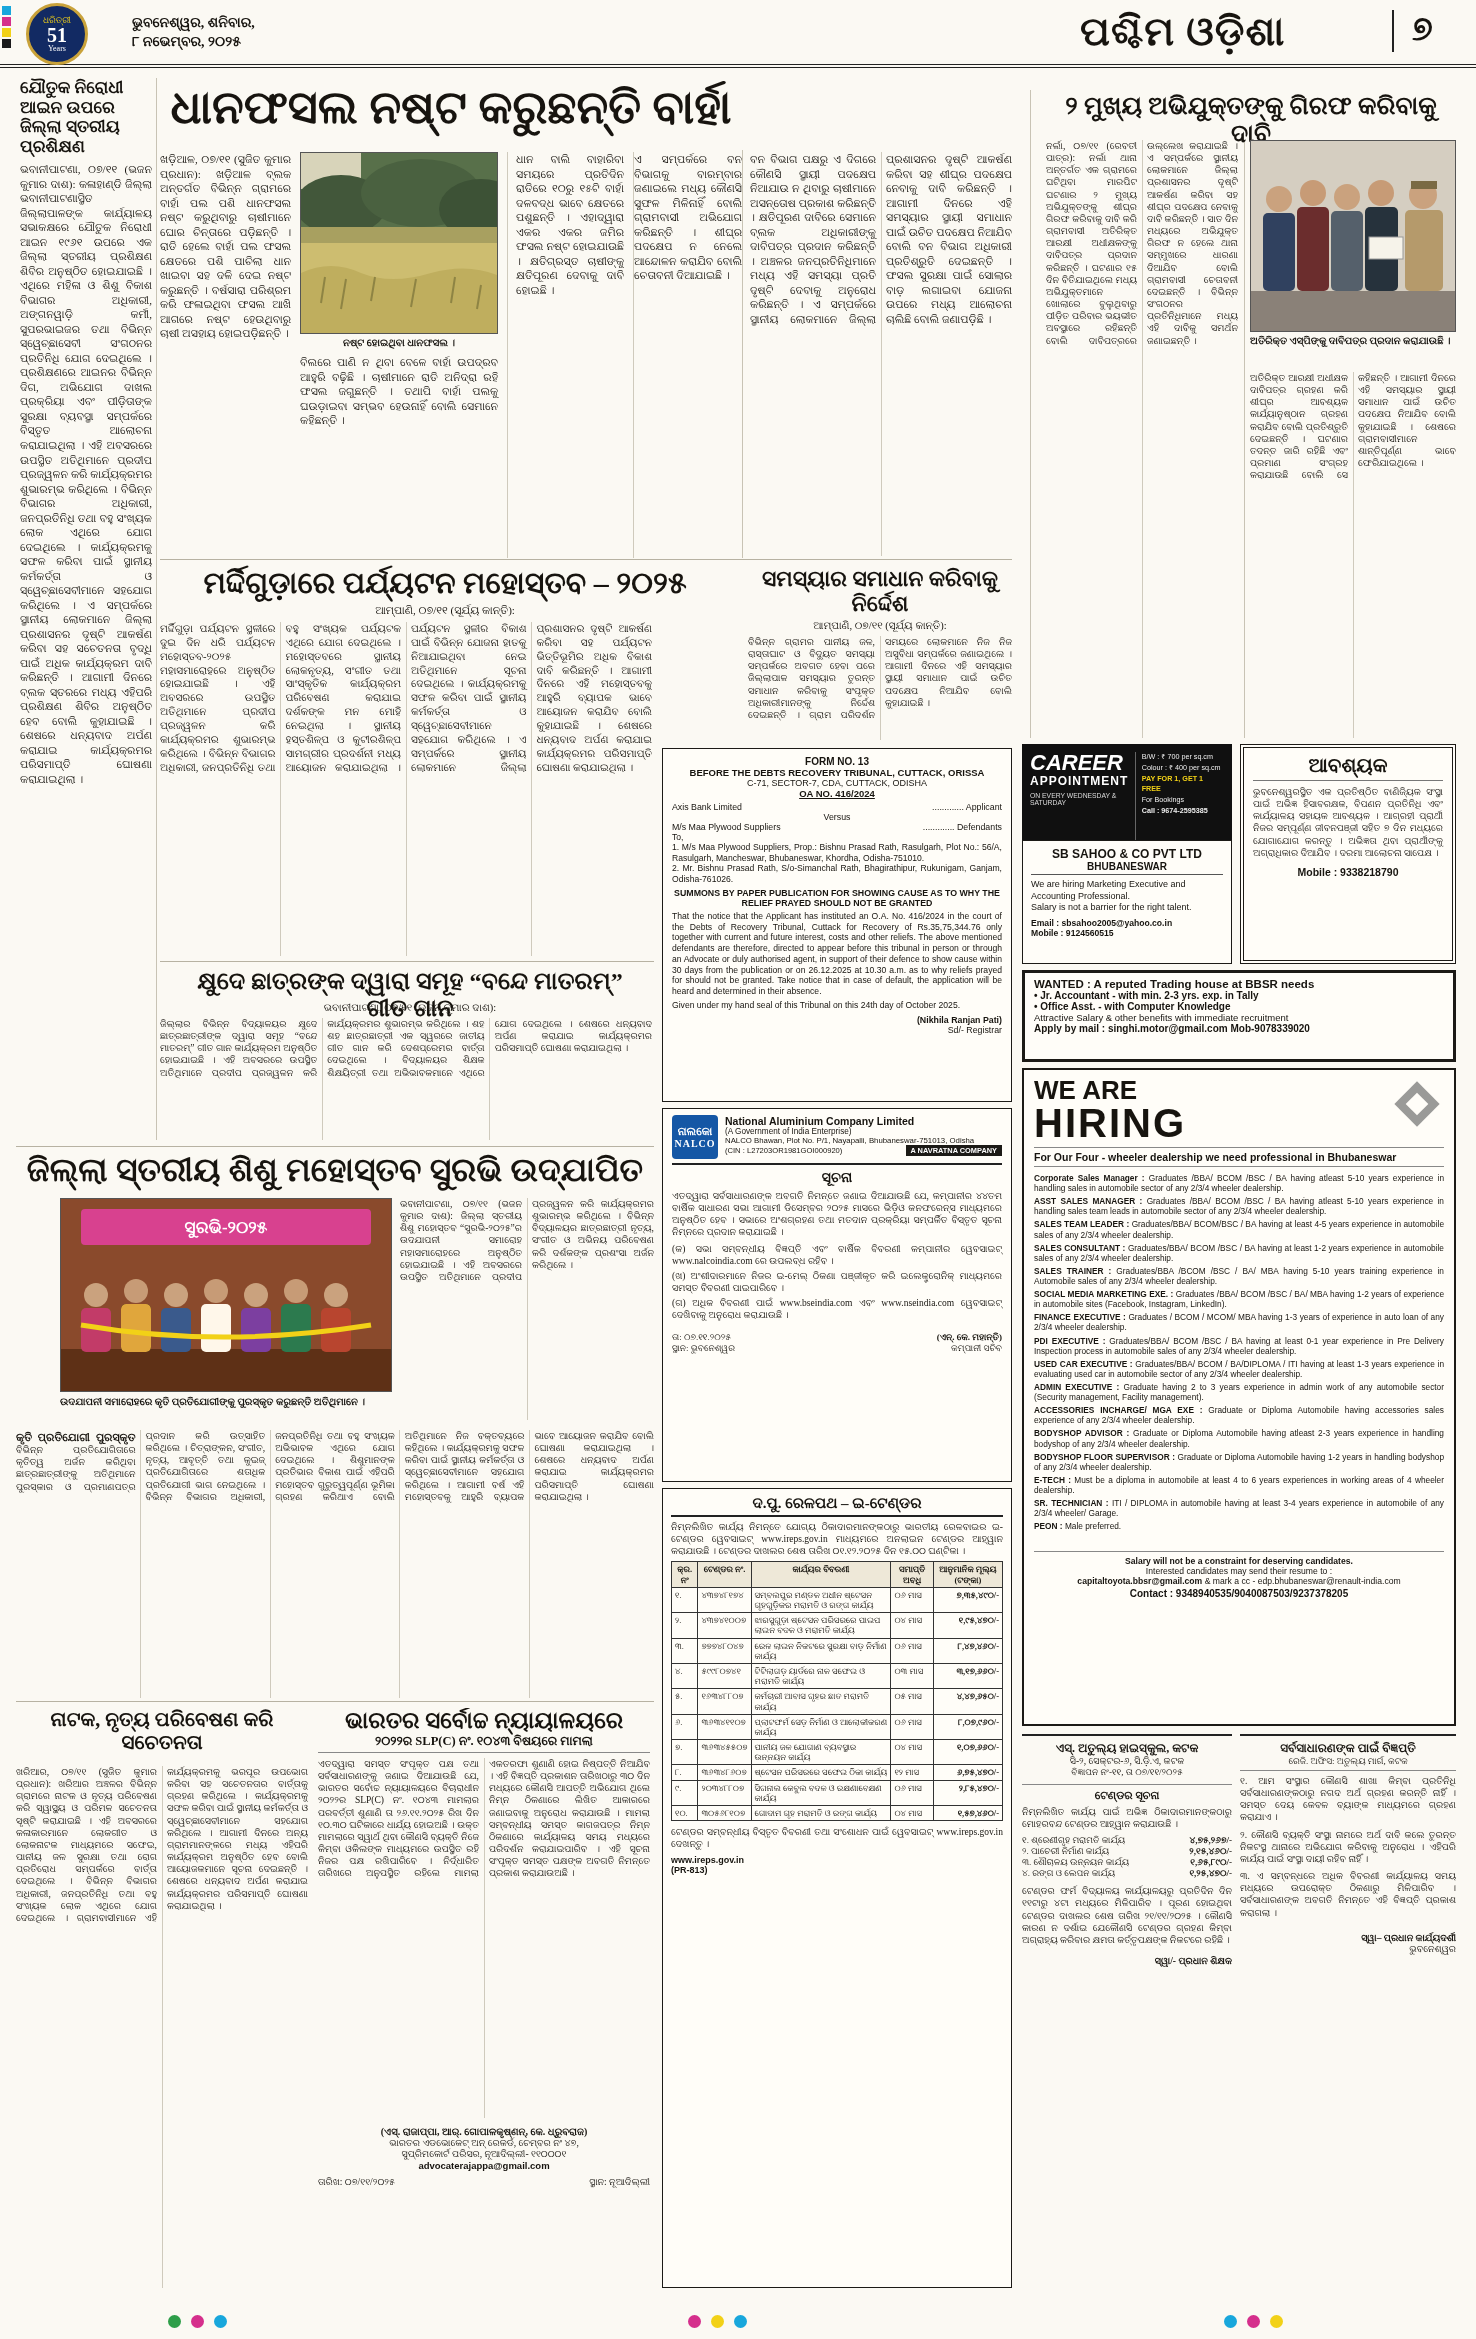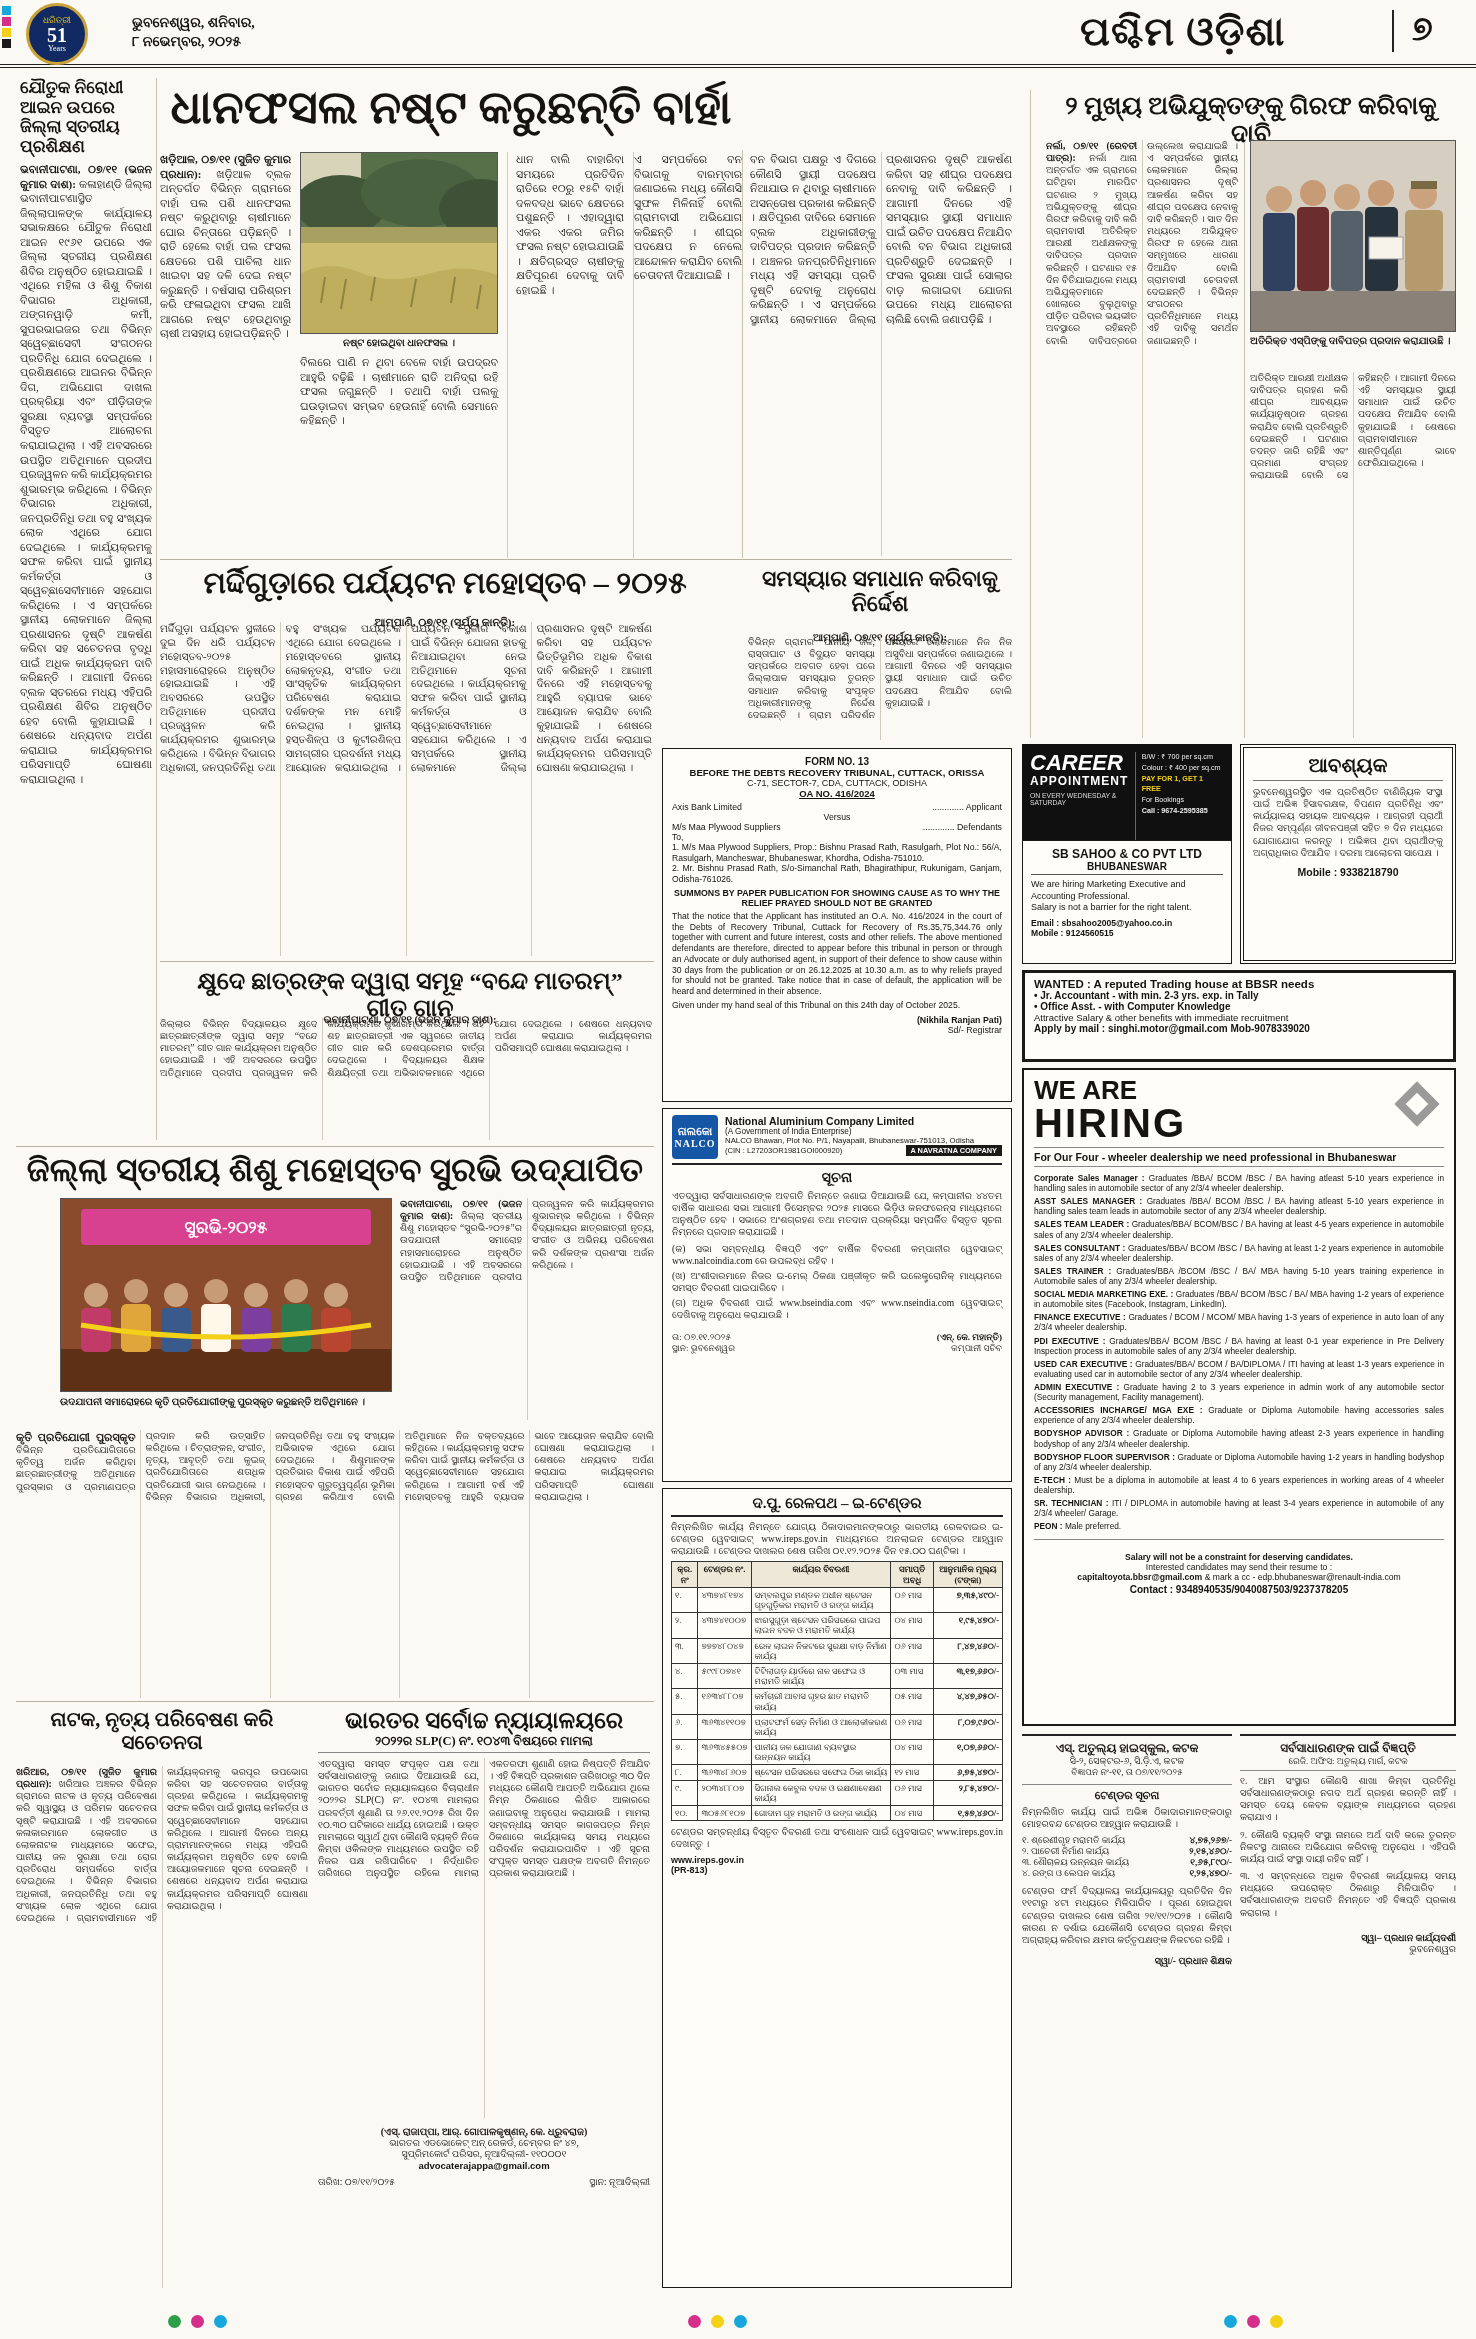--- a/index.html
+++ b/index.html
@@ -26,21 +26,21 @@
   #masthead{border-bottom:4px double #222;}
   #logo{width:56px;height:56px;border-radius:50%;background:#122a63;border:3px solid #c9a23a;
         color:#fff;display:flex;flex-direction:column;align-items:center;justify-content:center;line-height:1;}
   #sectionTitle{font-size:40px;font-weight:bold;letter-spacing:1px;}
   #pageNum{font-size:34px;font-weight:bold;}
   
   .h-main{font-size:46px;font-weight:bold;line-height:1.05;}
   .h-lg{font-size:30px;font-weight:bold;line-height:1.1;}
   .h-md{font-size:25px;font-weight:bold;line-height:1.12;}
   .h-sm{font-size:20px;font-weight:bold;line-height:1.15;}
-  .dateline{font-weight:bold;margin-top:12px;}
+  .dateline{font-weight:normal;}
   .caption{font-size:10px;font-weight:bold;line-height:1.2;}
   .photo{display:block;border:1px solid #555;}
   
   #careerBox{background:#101010;color:#fff;display:flex;box-sizing:border-box;padding:8px;}
   .role{margin-bottom:3px;}
   table.tender{border-collapse:collapse;width:100%;font-size:8.5px;line-height:1.2;}
   table.tender th,table.tender td{border:1px solid #333;padding:2px 3px;vertical-align:top;}
   table.tender th{background:#eee8d8;text-align:center;}
   .amt{white-space:nowrap;text-align:right;}
   .regdot{width:13px;height:13px;border-radius:50%;display:inline-block;margin-right:6px;}
@@ -257,21 +257,21 @@
       <div class="role"><span class="b">PDI EXECUTIVE :</span> <span>Graduates/BBA/ BCOM /BSC / BA having at least 0-1 year experience in Pre Delivery Inspection process in automobile sales of any 2/3/4 wheeler dealership.</span></div>
       <div class="role"><span class="b">USED CAR EXECUTIVE :</span> <span>Graduates/BBA/ BCOM / BA/DIPLOMA / ITI having at least 1-3 years experience in evaluating used car in automobile sector of any 2/3/4 wheeler dealership.</span></div>
       <div class="role"><span class="b">ADMIN EXECUTIVE :</span> <span>Graduate having 2 to 3 years experience in admin work of any automobile sector (Security management, Facility management).</span></div>
       <div class="role"><span class="b">ACCESSORIES INCHARGE/ MGA EXE :</span> <span>Graduate or Diploma Automobile having accessories sales experience of any 2/3/4 wheeler dealership.</span></div>
       <div class="role"><span class="b">BODYSHOP ADVISOR :</span> <span>Graduate or Diploma Automobile having atleast 2-3 years experience in handling bodyshop of any 2/3/4 wheeler dealership.</span></div>
       <div class="role"><span class="b">BODYSHOP FLOOR SUPERVISOR :</span> <span>Graduate or Diploma Automobile having 1-2 years in handling bodyshop of any 2/3/4 wheeler dealership.</span></div>
       <div class="role"><span class="b">E-TECH :</span> <span>Must be a diploma in automobile at least 4 to 6 years experiences in working areas of 4 wheeler dealership.</span></div>
       <div class="role"><span class="b">SR. TECHNICIAN :</span> <span>ITI / DIPLOMA in automobile having at least 3-4 years experience in automobile of any 2/3/4 wheeler/ Garage.</span></div>
       <div class="role"><span class="b">PEON :</span> <span>Male preferred.</span></div>
     </div>
-    <div style="border-top:1px solid #888;margin-top:8px;padding-top:12px;font-size:8.6px;text-align:center;">
+    <div style="border-top:1px solid #888;margin-top:20px;padding-top:4px;font-size:8.6px;text-align:center;">
       <div class="b">Salary will not be a constraint for deserving candidates.</div>
       <div>Interested candidates may send their resume to :</div>
       <span class="b">capitaltoyota.bbsr@gmail.com</span>
       <span>&amp; mark a cc - edp.bhubaneswar@renault-india.com</span>
       <div class="b" style="font-size:10px;margin-top:2px;">Contact : 9348940535/9040087503/9237378205</div>
     </div>
   </div>
 
   <div class="abs h-md c" style="left:180px;top:968px;width:460px;font-size:24px;">କ୍ଷୁଦେ ଛାତ୍ରଙ୍କ ଦ୍ୱାରା ସମୂହ “ବନ୍ଦେ ମାତରମ୍” ଗୀତ ଗାନ</div>
   <div class="abs c dateline" style="left:180px;top:1002px;width:460px;font-size:10.5px;">ଭବାନୀପାଟଣା, ୦୭/୧୧ (ଭଜନ କୁମାର ଦାଶ):</div>

